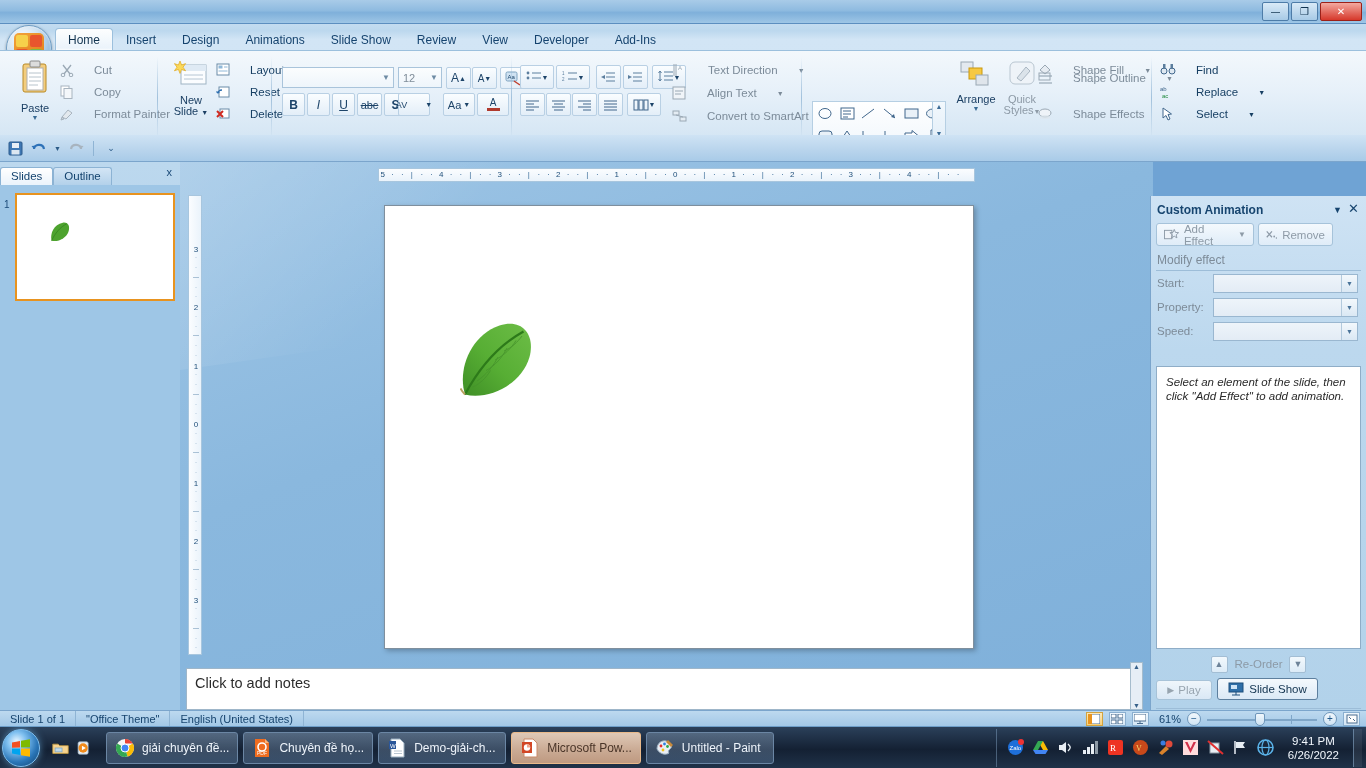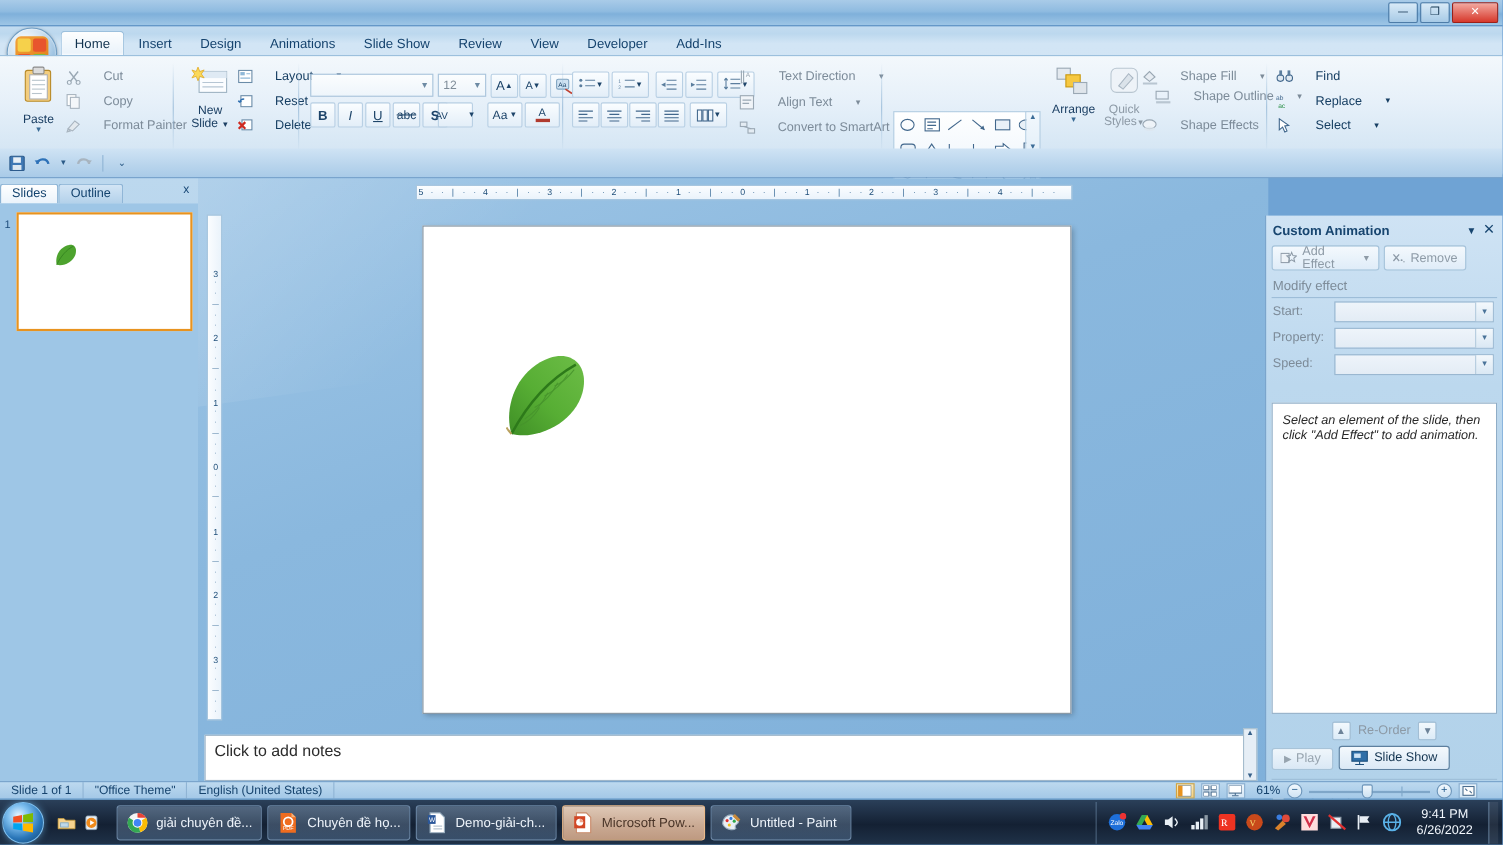--- a/index.html
+++ b/index.html
@@ -281,21 +281,21 @@
   }
 
   
   .statusbar {
     position:absolute; left:0; bottom:42px; width:1366px; height:16px;
     background: linear-gradient(180deg,#bdd9ef,#a3c8e7);
     border-top:1px solid #7ba5cc;
     display:flex; align-items:center; font-size:11px; color:#16436d;
   }
   .sb-cell { padding:0 10px; border-right:1px solid #8fb4d4; height:16px; line-height:16px; white-space:nowrap;}
-  .sb-right { margin-left:auto; display:flex; align-items:center; gap:6px; padding-right:23px;}
+  .sb-right { margin-left:auto; display:flex; align-items:center; gap:6px; padding-right:6px;}
   .viewbtn {
     width:17px; height:14px; border:1px solid #8aafd0; display:flex; align-items:center; justify-content:center;
     background:linear-gradient(180deg,#eef6fc,#d4e6f5);
   }
   .viewbtn.sel { background:linear-gradient(180deg,#fde9b8,#f6cf7a); border-color:#d2a33f;}
   .zoomtrack { position:relative; width:110px; height:12px; }
   .zoomline { position:absolute; left:0; top:6px; width:110px; height:2px; background:#7fa6c8;}
   .zoomnub {
     position:absolute; left:48px; top:0; width:10px; height:13px;
     background:linear-gradient(180deg,#f0f7fc,#cde2f2); border:1px solid #6e96ba;
@@ -781,21 +781,21 @@
       </div>
 
       <div class="smallitem" style="left:1038px; top:12px;">
         <svg width="15" height="14" viewBox="0 0 15 14">
             <path d="M2 7 L7 2 L12 7 L7 11 Z" fill="#e6ecf2" stroke="#9aa8b4"></path>
             <rect x="1" y="12" width="13" height="2" fill="#b9c6d1"></rect>
           </svg>
         <span>Shape Fill</span>
           <span style="font-size:7px;">▼</span>
       </div>
-      <div class="smallitem" style="left:1038px; top:30px;margin-left:12px;">
+      <div class="smallitem" style="left:1038px; top:20px;">
         <svg width="15" height="14" viewBox="0 0 15 14">
             <rect x="1" y="2" width="11" height="7" fill="none" stroke="#9aa8b4"></rect>
             <rect x="1" y="11" width="13" height="2" fill="#b9c6d1"></rect>
           </svg>
         <span>Shape Outline</span>
           <span style="font-size:7px;">▼</span>
       </div>
       <div class="smallitem" style="left:1038px; top:56px;">
         <svg width="15" height="14" viewBox="0 0 15 14">
             <ellipse cx="7" cy="6" rx="6" ry="4" fill="#eef3f8" stroke="#9aa8b4"></ellipse>

